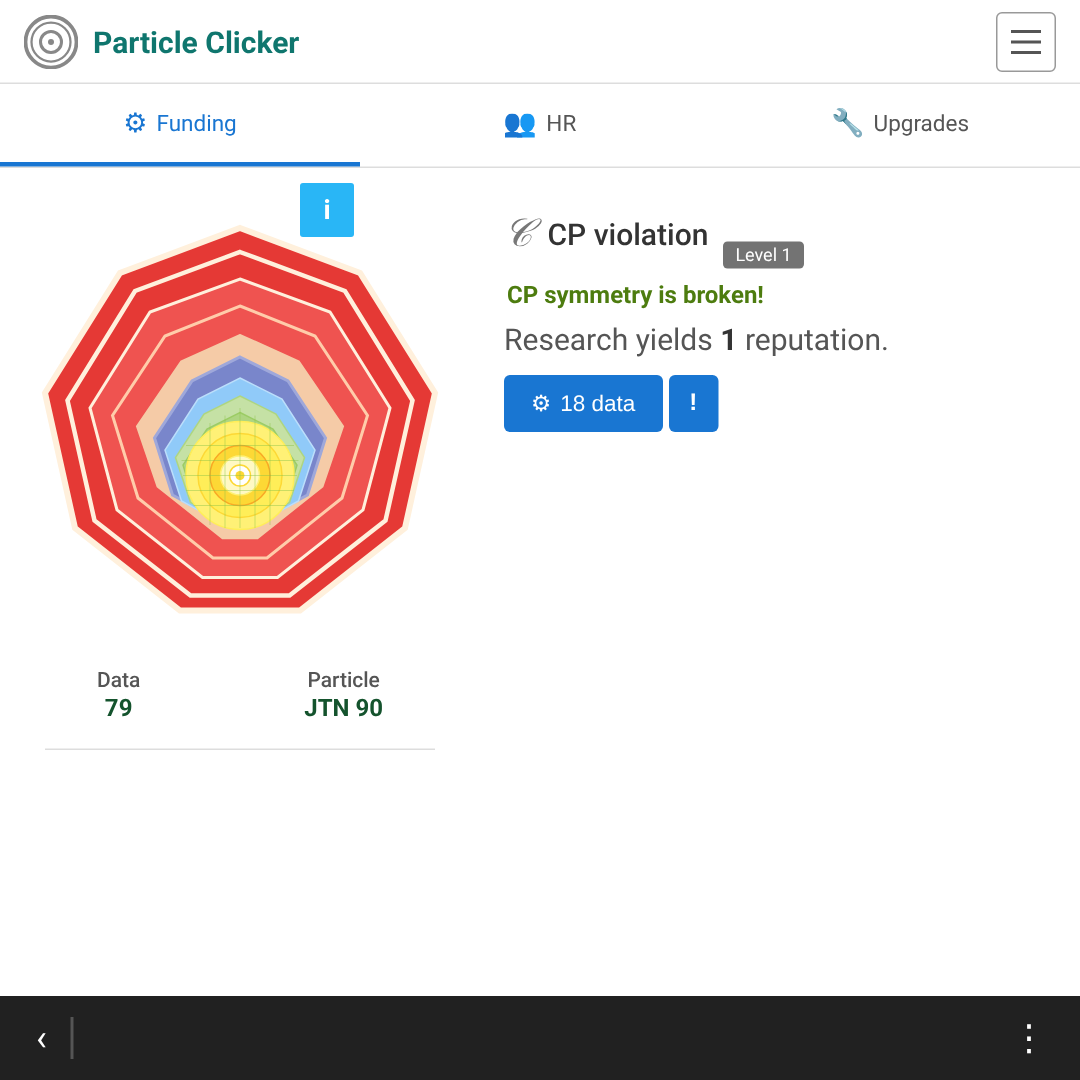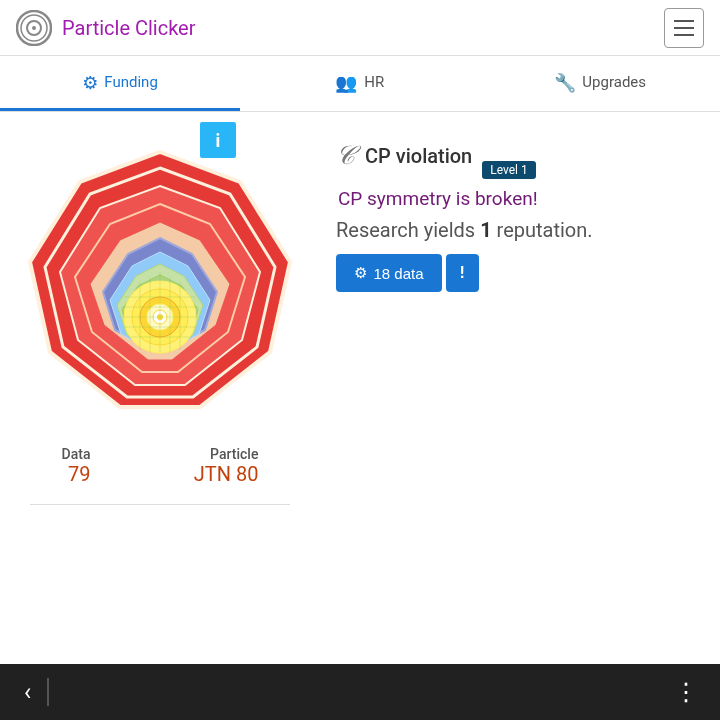--- a/index.html
+++ b/index.html
@@ -19,22 +19,22 @@
       display: flex;
       align-items: center;
       gap: 10px;
     }
     .app-logo {
       width: 36px;
       height: 36px;
     }
     .app-title {
       font-size: 20px;
-      font-weight: 400;
-      color: #a21caf;
+      font-weight: 700;
+      color: #0f766e;
     }
     .hamburger-btn {
       width: 40px;
       height: 40px;
       border: 1px solid #999;
       background: #fff;
       border-radius: 4px;
       display: flex;
       flex-direction: column;
       align-items: center;
@@ -125,31 +125,31 @@
 
     
     .stats-row {
       display: flex;
       justify-content: space-around;
       width: 100%;
       padding: 16px 10px 8px;
       margin-top: 8px;
     }
     .stat-item {
-      text-align: right;
+      text-align: center;
     }
     .stat-label {
       font-size: 14px;
       color: #555;
       font-weight: 500;
     }
     .stat-value {
-      font-size: 20px;
-      color: #c2410c;
-      font-weight: 400;
+      font-size: 16px;
+      color: #14532d;
+      font-weight: 700;
     }
 
     
     .divider {
       width: 260px;
       height: 1px;
       background: #ddd;
       margin: 10px auto;
     }
 
@@ -174,31 +174,32 @@
     .research-icon {
       font-size: 24px;
       color: #888;
     }
     .research-title {
       font-size: 20px;
       font-weight: 500;
       color: #333;
     }
     .level-badge {
-      background: #0c4a6e;
+      background: #737373;
       color: #fff;
       font-size: 12px;
       padding: 2px 8px;
       border-radius: 3px;
       margin-top: 29px;
     }
     .research-desc {
-      font-size: 19px;
-      color: #701a75;
+      font-size: 16px;
+      color: #4d7c0f;
       padding-left: 2px;
+      font-weight: bold;
     }
     .research-yield {
       font-size: 20px;
       color: #555;
     }
     .research-yield strong {
       font-weight: bold;
       color: #333;
     }
     .action-row {
@@ -349,21 +350,21 @@
       </svg>
     </div>
 
     <div class="stats-row">
       <div class="stat-item">
         <div class="stat-label">Data</div>
         <div class="stat-value">79</div>
       </div>
       <div class="stat-item">
         <div class="stat-label">Particle</div>
-        <div class="stat-value">JTN 80</div>
+        <div class="stat-value">JTN 90</div>
       </div>
     </div>
 
     <div class="divider"></div>
   </div>
 
   <div class="right-panel">
     <div class="research-item">
       <div class="research-header">
         <span class="research-icon" style="font-style:italic; font-family:serif; font-size:26px; color:#777;">𝒞</span>

